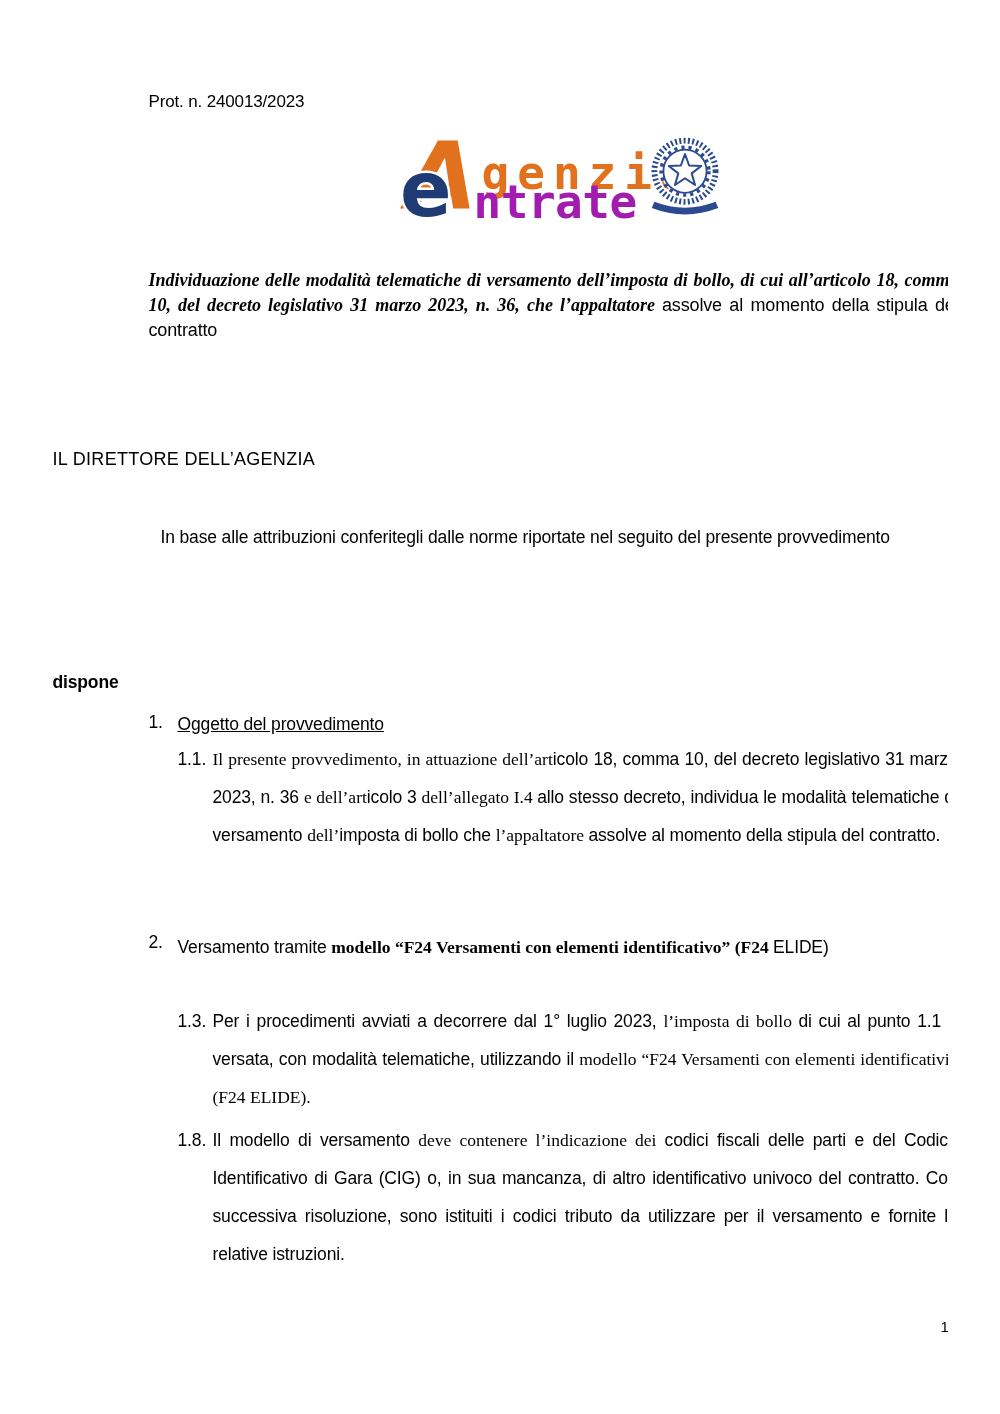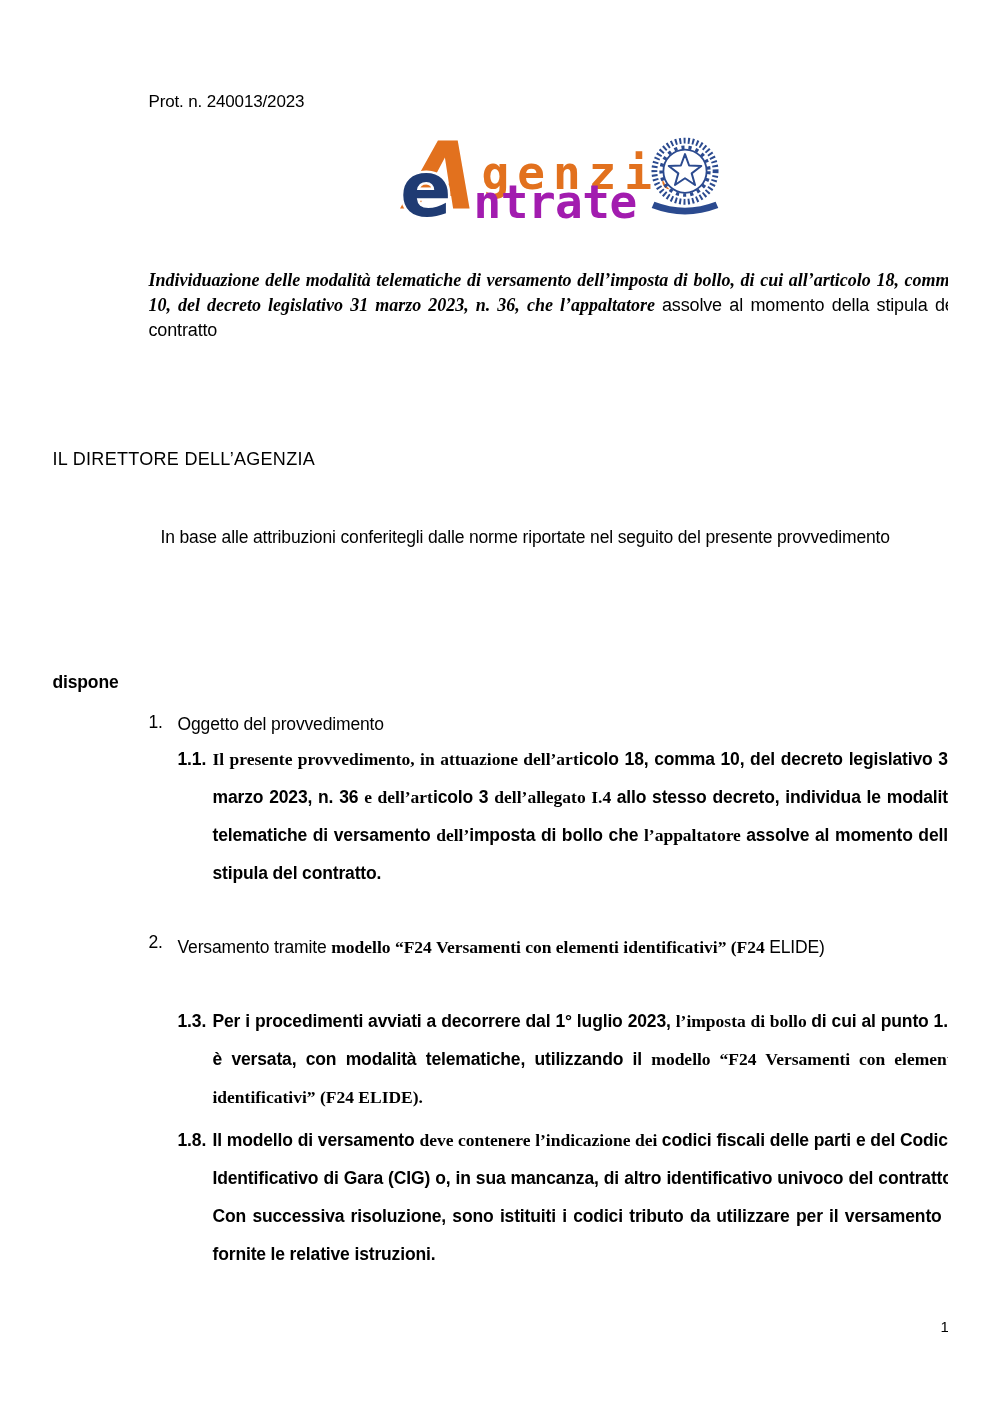--- a/index.html
+++ b/index.html
@@ -55,24 +55,24 @@
   .intro{
     position:absolute;left:108px;top:518px;width:810px;
     font-size:17.5px;line-height:38px;
     text-align:justify;letter-spacing:-0.15px;
   }
 
   
   .item{position:absolute;left:96px;width:809px;font-size:17.5px;}
   .inum{position:absolute;left:0;top:0;letter-spacing:-0.15px;}
   .itext{margin-left:29px;text-align:justify;}
-  .lh24{line-height:24px;}
+  .lh24{line-height:24px;text-decoration:underline;}
   .lh31{line-height:31px;}
 
-  .sub{position:absolute;left:125px;width:780px;font-size:17.5px;font-weight:bold;}
+  .sub{position:absolute;left:125px;width:780px;font-size:17.5px;}
   .snum{position:absolute;left:0;top:0;line-height:38px;letter-spacing:-0.15px;}
   .stext{margin-left:35px;line-height:38px;text-align:justify;}
 
   
   .footer{
     position:absolute;left:888px;top:1318px;
     font-size:15px;
   }
 </style>
 </head>
@@ -111,21 +111,21 @@
     <div class="itext lh24"><span class="run-sans">Oggetto del provvedimento</span></div>
   </div>
 
   <div class="sub" style="top:740px;">
     <span class="snum">1.1.</span>
     <div class="stext"><span class="run-serif">Il presente provvedimento, in attuazione dell’art</span><span class="run-sans">icolo 18, comma 10, del decreto legislativo 31 marzo 2023, n. 36 </span><span class="run-serif">e dell’art</span><span class="run-sans">icolo 3 </span><span class="run-serif">dell’allegato I.4 </span><span class="run-sans">allo stesso decreto, individua le modalità telematiche di versamento </span><span class="run-serif">dell’</span><span class="run-sans">imposta di bollo che </span><span class="run-serif">l’appaltatore </span><span class="run-sans">assolve al momento della stipula del contratto.</span></div>
   </div>
 
   <div class="item" style="top:932px;">
     <span class="inum">2.</span>
-    <div class="itext lh31"><span class="run-sans">Versamento tramite </span><span class="run-bserif">modello “F24 Versamenti con elementi identificativi” (F24 </span><span class="run-sans">ELIDE)</span></div>
+    <div class="itext lh31"><span class="run-sans">Versamento tramite </span><span class="run-bserif">modello “F24 Versamenti con elementi identificativo” (F24 </span><span class="run-sans">ELIDE)</span></div>
   </div>
 
   <div class="sub" style="top:1002px;">
     <span class="snum">1.3.</span>
     <div class="stext"><span class="run-sans">Per i procedimenti avviati a decorrere dal 1° luglio 2023, </span><span class="run-serif">l’imposta di bollo </span><span class="run-sans">di cui al punto 1.1 è versata, con modalità telematiche, utilizzando il </span><span class="run-serif">modello “F24 Versamenti con elementi identificativi” (F24 ELIDE).</span></div>
   </div>
 
   <div class="sub" style="top:1121px;">
     <span class="snum">1.8.</span>
     <div class="stext"><span class="run-sans">Il modello di versamento </span><span class="run-serif">deve contenere l’indicazione dei </span><span class="run-sans">codici fiscali delle parti e del Codice Identificativo di Gara (CIG) o, in sua mancanza, di altro identificativo univoco del contratto. Con successiva risoluzione, sono istituiti i codici tributo da utilizzare per il versamento e fornite le relative istruzioni.</span></div>

